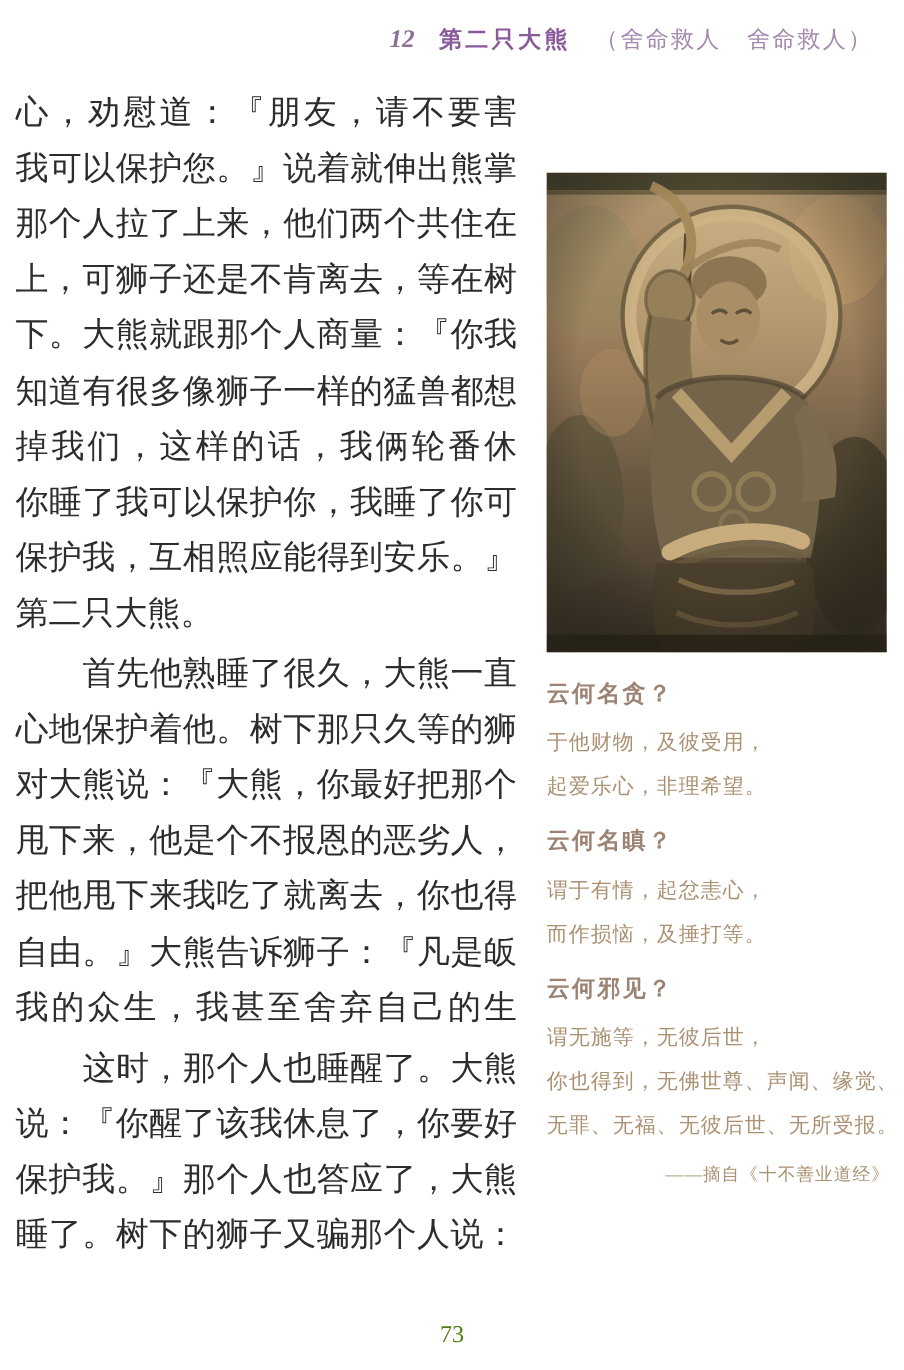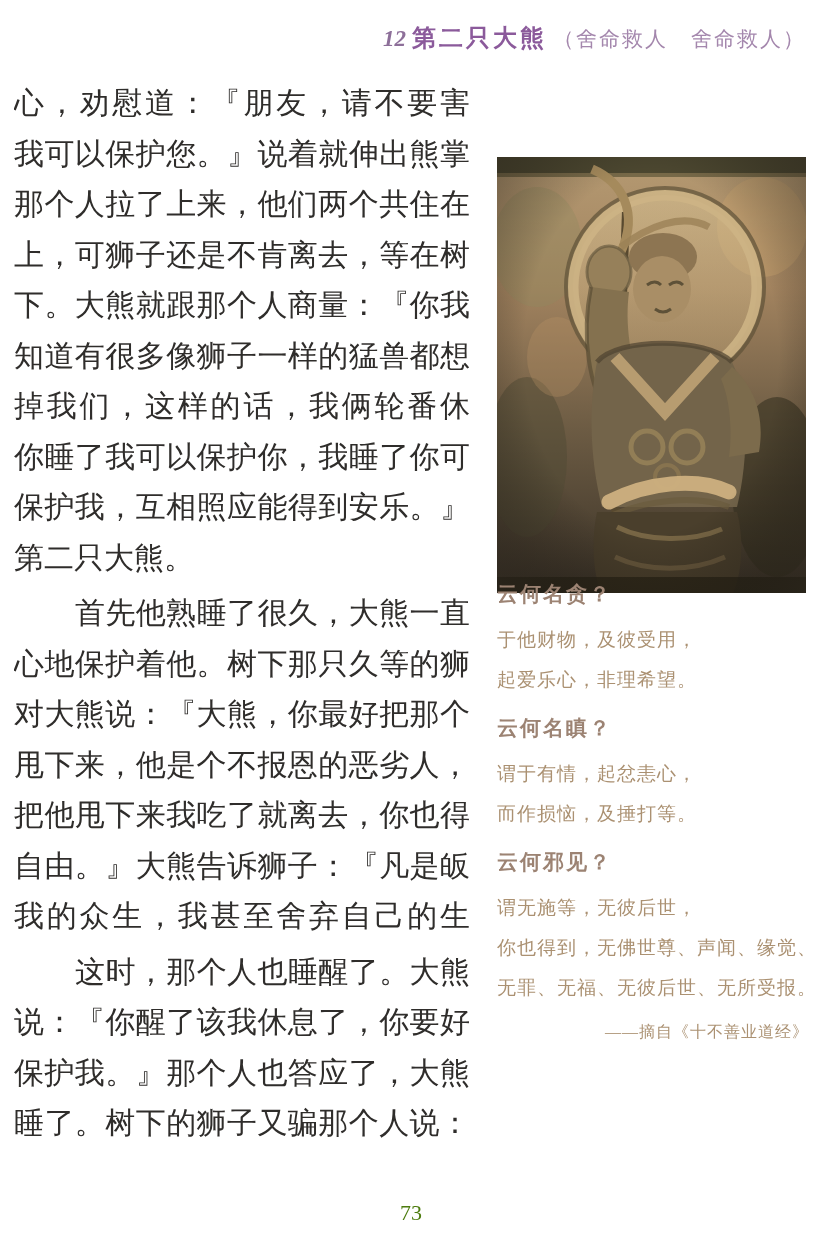--- a/index.html
+++ b/index.html
@@ -7,32 +7,32 @@
   .page {
     position:relative;
     width:822px; height:1245px;
     background:#ffffff;
     overflow:hidden;
     font-family:"Liberation Serif","DejaVu Serif",serif;
   }
 
   
   .chapter-header {
-    position:absolute; top:22px; right:16px;
-    display:flex; align-items:baseline; gap:6px;
+    position:absolute; top:22px; right:28px;
+    display:flex; align-items:baseline; gap:22px;
     white-space:nowrap;
     margin-left:48px;
   }
   .chapter-number {
     font-style:italic; font-weight:bold;
     font-size:23px; color:#8d6f99;
     font-family:"Liberation Serif",serif;
   }
   .chapter-title {
-    font-weight:bold; font-size:24px; color:#8b5a9b;
+    font-weight:bold; font-size:21px; color:#8b5a9b;
     letter-spacing:3px;
     font-family:"Liberation Sans","DejaVu Sans",sans-serif;
   }
   .chapter-subtitle {
     font-size:21px; color:#a487ad; letter-spacing:2px;
   }
 
   
   .story-column {
     position:absolute; left:14px; top:78px; width:456px;
@@ -51,21 +51,21 @@
   
   .relief-photo {
     position:absolute; left:497px; top:157px;
     width:309px; height:436px;
     background:#8a7355;
   }
   .relief-photo svg { display:block; width:100%; height:100%; }
 
   
   .caption-column {
-    position:absolute; left:497px; top:580px; width:312px;
+    position:absolute; left:497px; top:616px; width:312px;
     color:#ab9172;
   }
   .caption-heading {
     font-family:"Liberation Sans","DejaVu Sans",sans-serif;
     font-size:21px; font-weight:bold; color:#9c8373;
     letter-spacing:2px;
     margin-bottom:12px;
   }
   .caption-line {
     font-size:19px; letter-spacing:1px;

